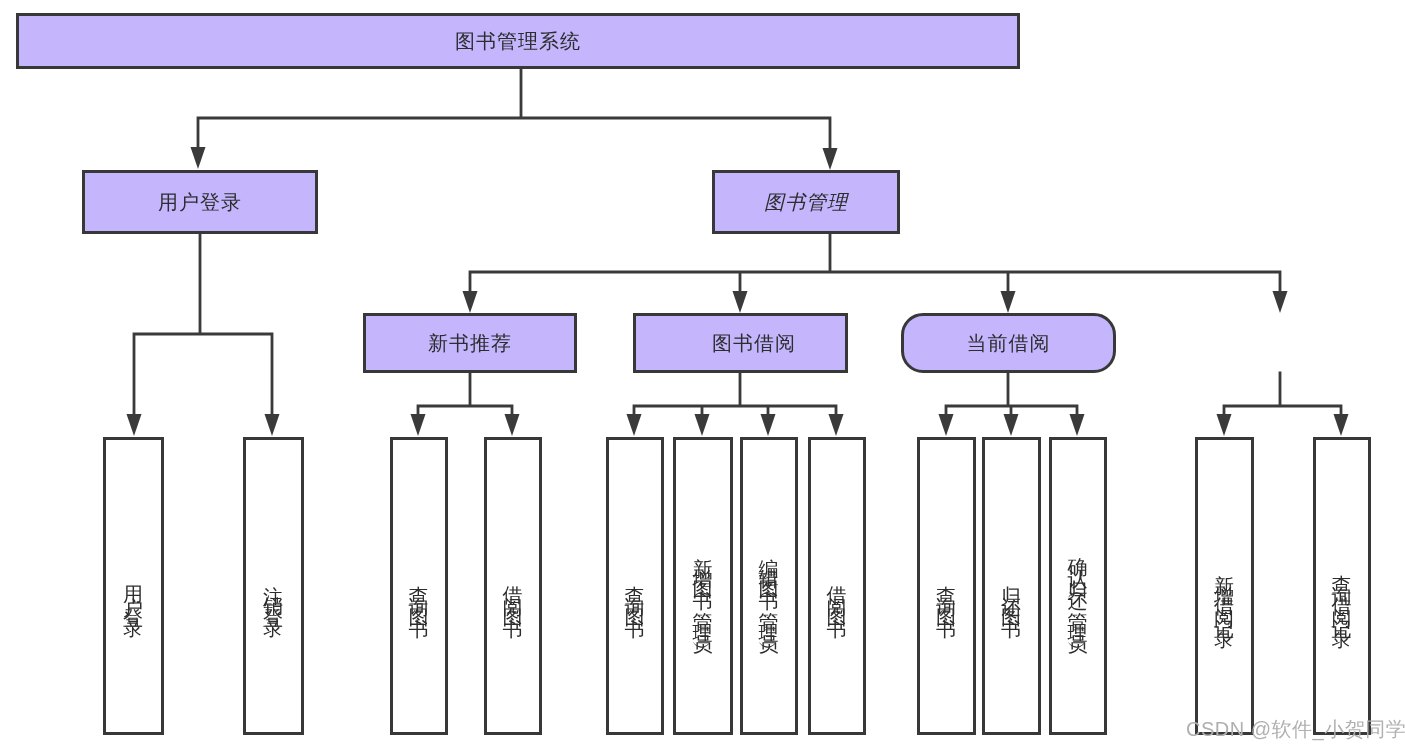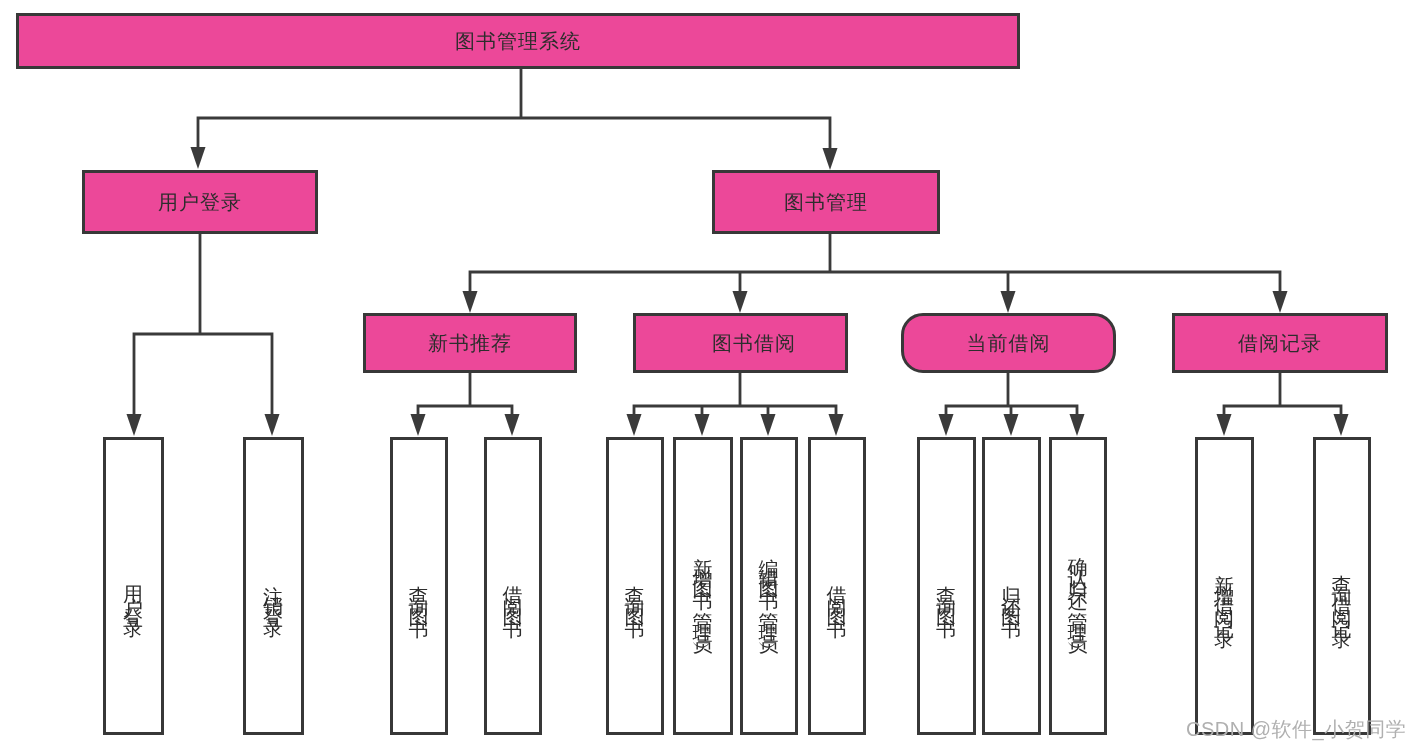--- a/index.html
+++ b/index.html
@@ -30,21 +30,21 @@
   .wires path {
     stroke: var(--line);
     stroke-width: 2.8;
     stroke-linecap: square;
     fill: none;
   }
   .wires polygon { fill: var(--line); stroke: none; }
 
   .node {
     position: absolute;
-    background: #ec4899;
+    background: #c4b5fd;
     border: 3px solid var(--box-border);
     display: flex;
     align-items: center;
     justify-content: center;
     color: var(--text);
     font-size: 20px;
     letter-spacing: 1px;
     z-index: 2;
     text-align: center;
   }
@@ -122,35 +122,32 @@
     <polygon points="1333.5,414 1348.5,414 1341,436"></polygon>
   </svg>
 
   <div class="node" style="left:16px; top:13px; width:1004px; height:56px;">
     <span>图书管理系统</span>
   </div>
 
   <div class="node" style="left:82px; top:170px; width:236px; height:64px;">
     <span>用户登录</span>
   </div>
-  <div class="node" style="left:712px; top:170px; width:228px; height:64px;">
+  <div class="node" style="left:712px; top:170px; width:188px; height:64px;font-style:italic;">
     <span>图书管理</span>
   </div>
 
   <div class="node" style="left:363px; top:313px; width:214px; height:60px;">
     <span>新书推荐</span>
   </div>
   <div class="node" style="left:633px; top:313px; width:215px; height:60px;padding-left:27px;">
     <span>图书借阅</span>
   </div>
   <div class="node" style="left:901px; top:313px; width:215px; height:60px;border-radius:22px;">
     <span>当前借阅</span>
-  </div>
-  <div class="node" style="left:1172px; top:313px; width:216px; height:60px;">
-    <span>借阅记录</span>
   </div>
 
   <div class="leaf" style="left:103px; width:61px;">
     <span>用户登录</span>
   </div>
   <div class="leaf" style="left:243px; width:61px;">
     <span>注销登录</span>
   </div>
 
   <div class="leaf" style="left:390px; width:58px;">

